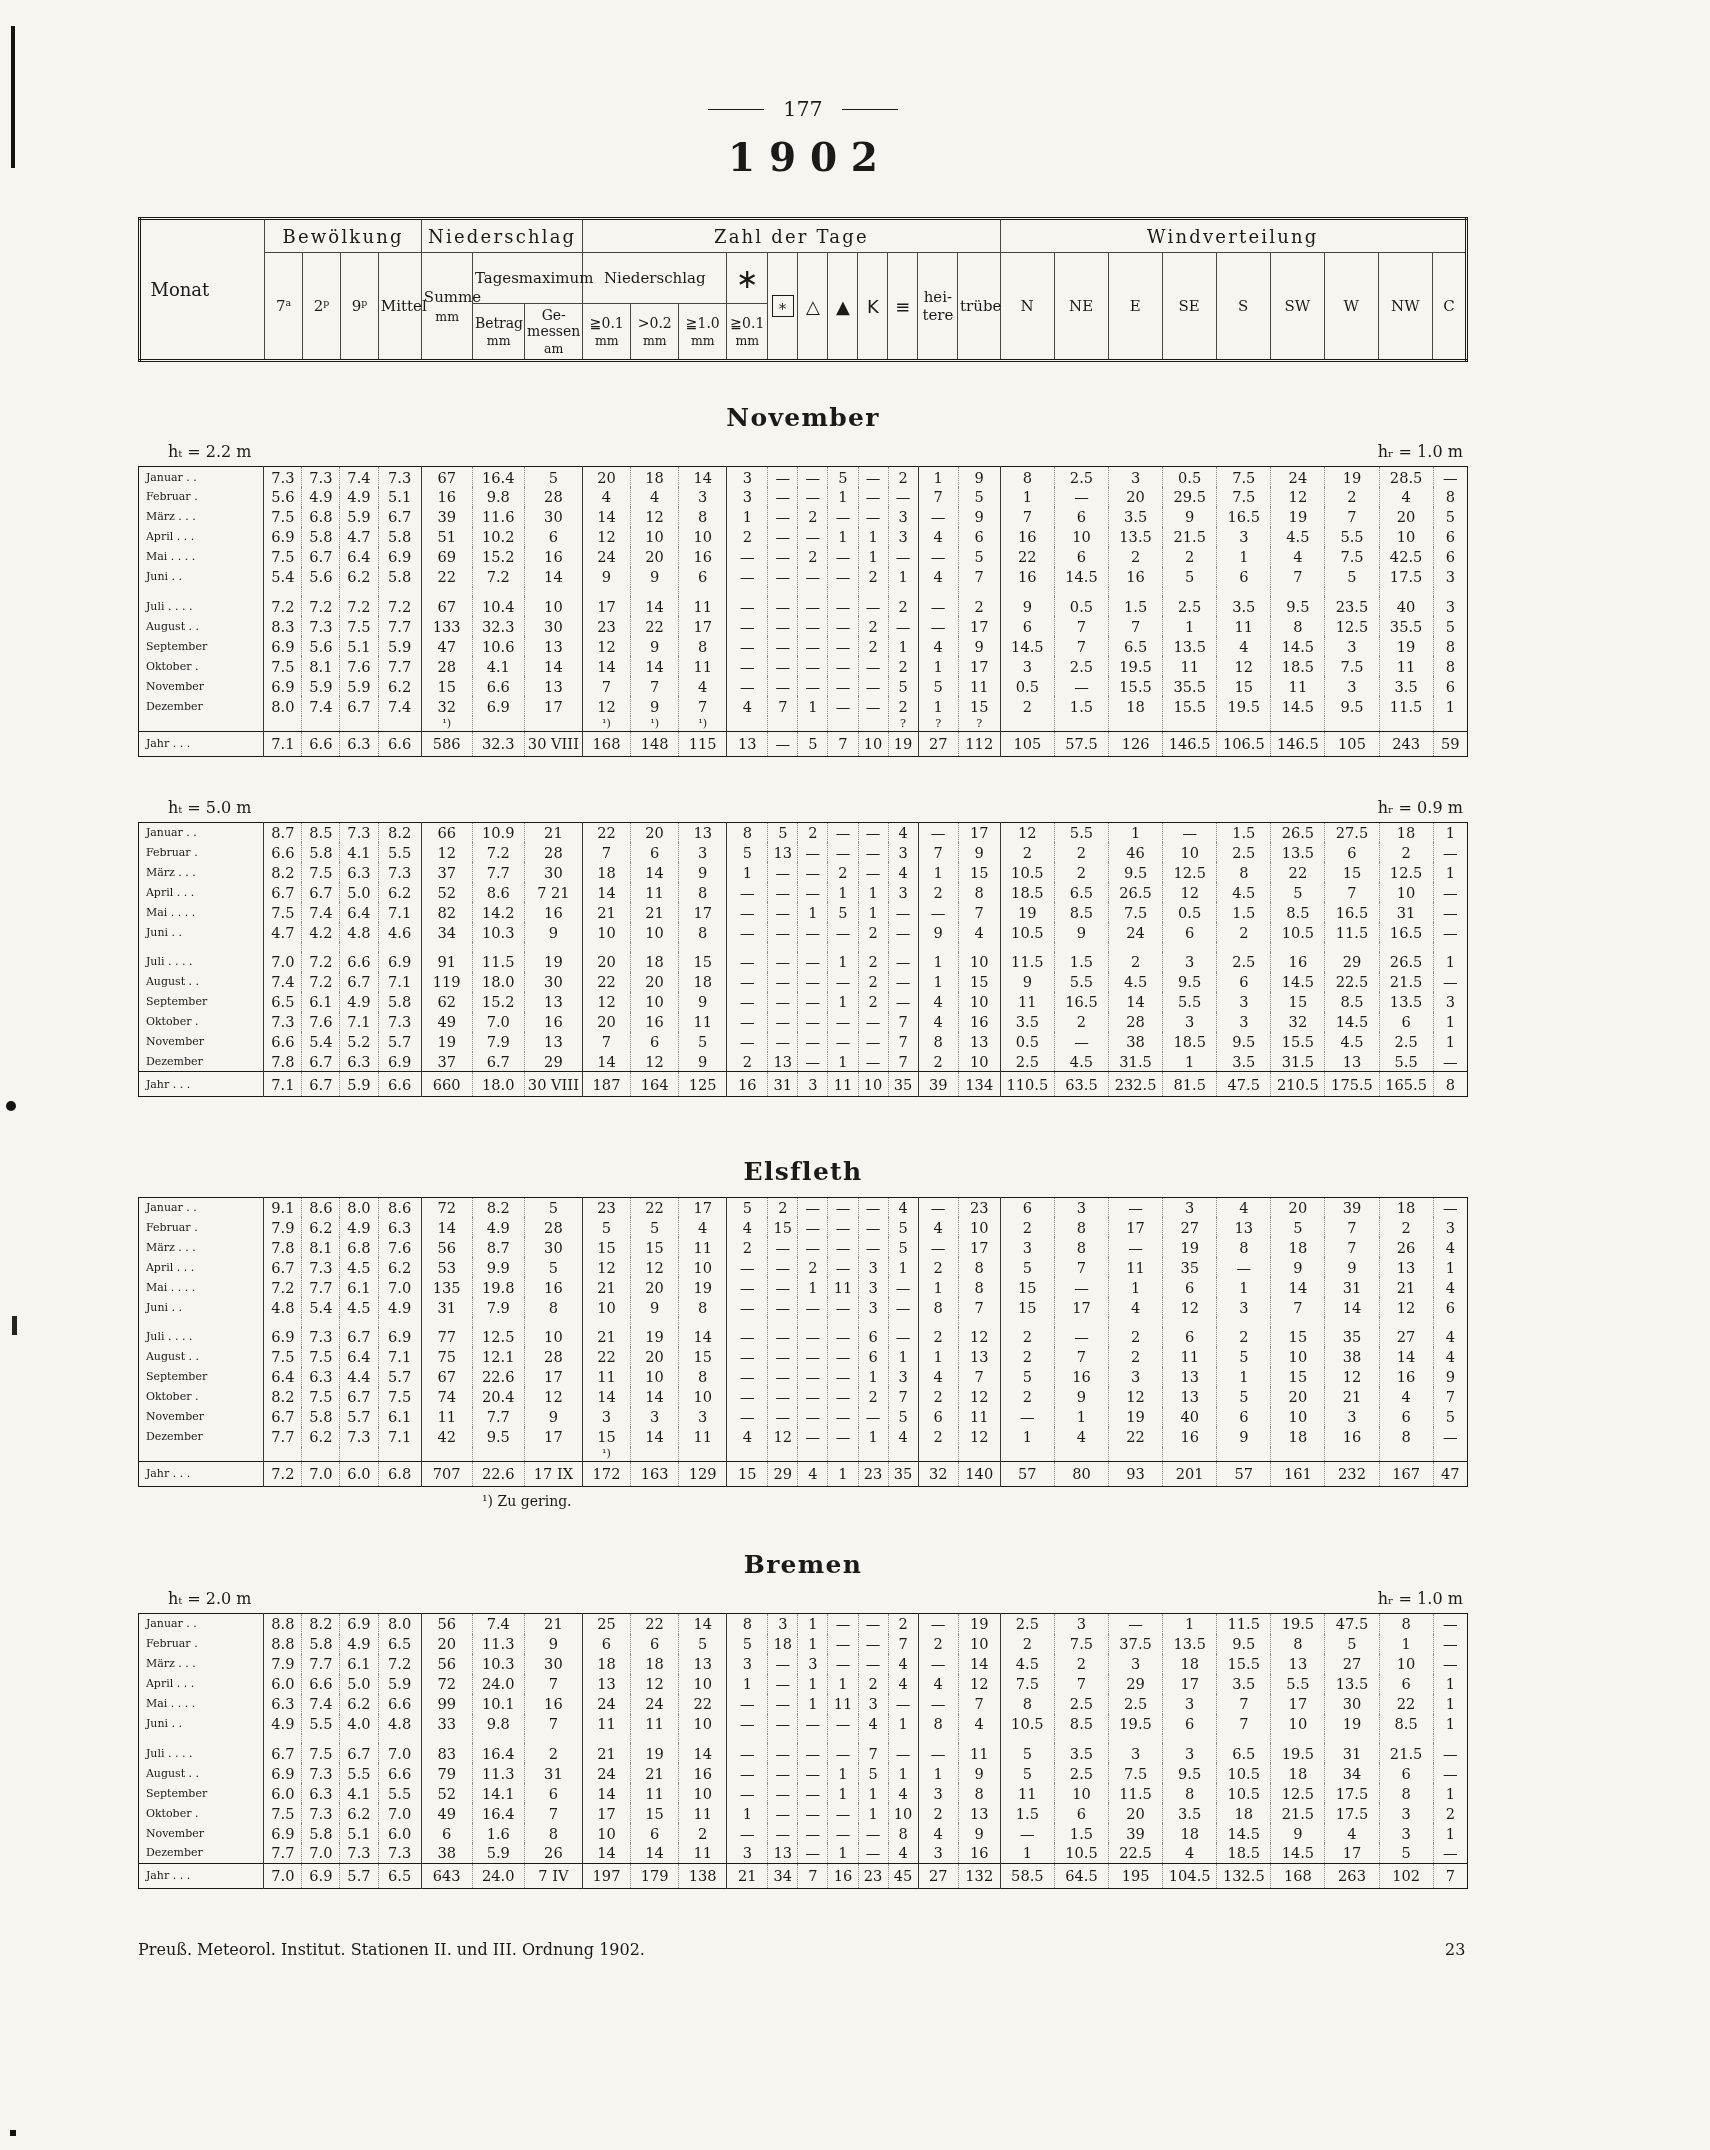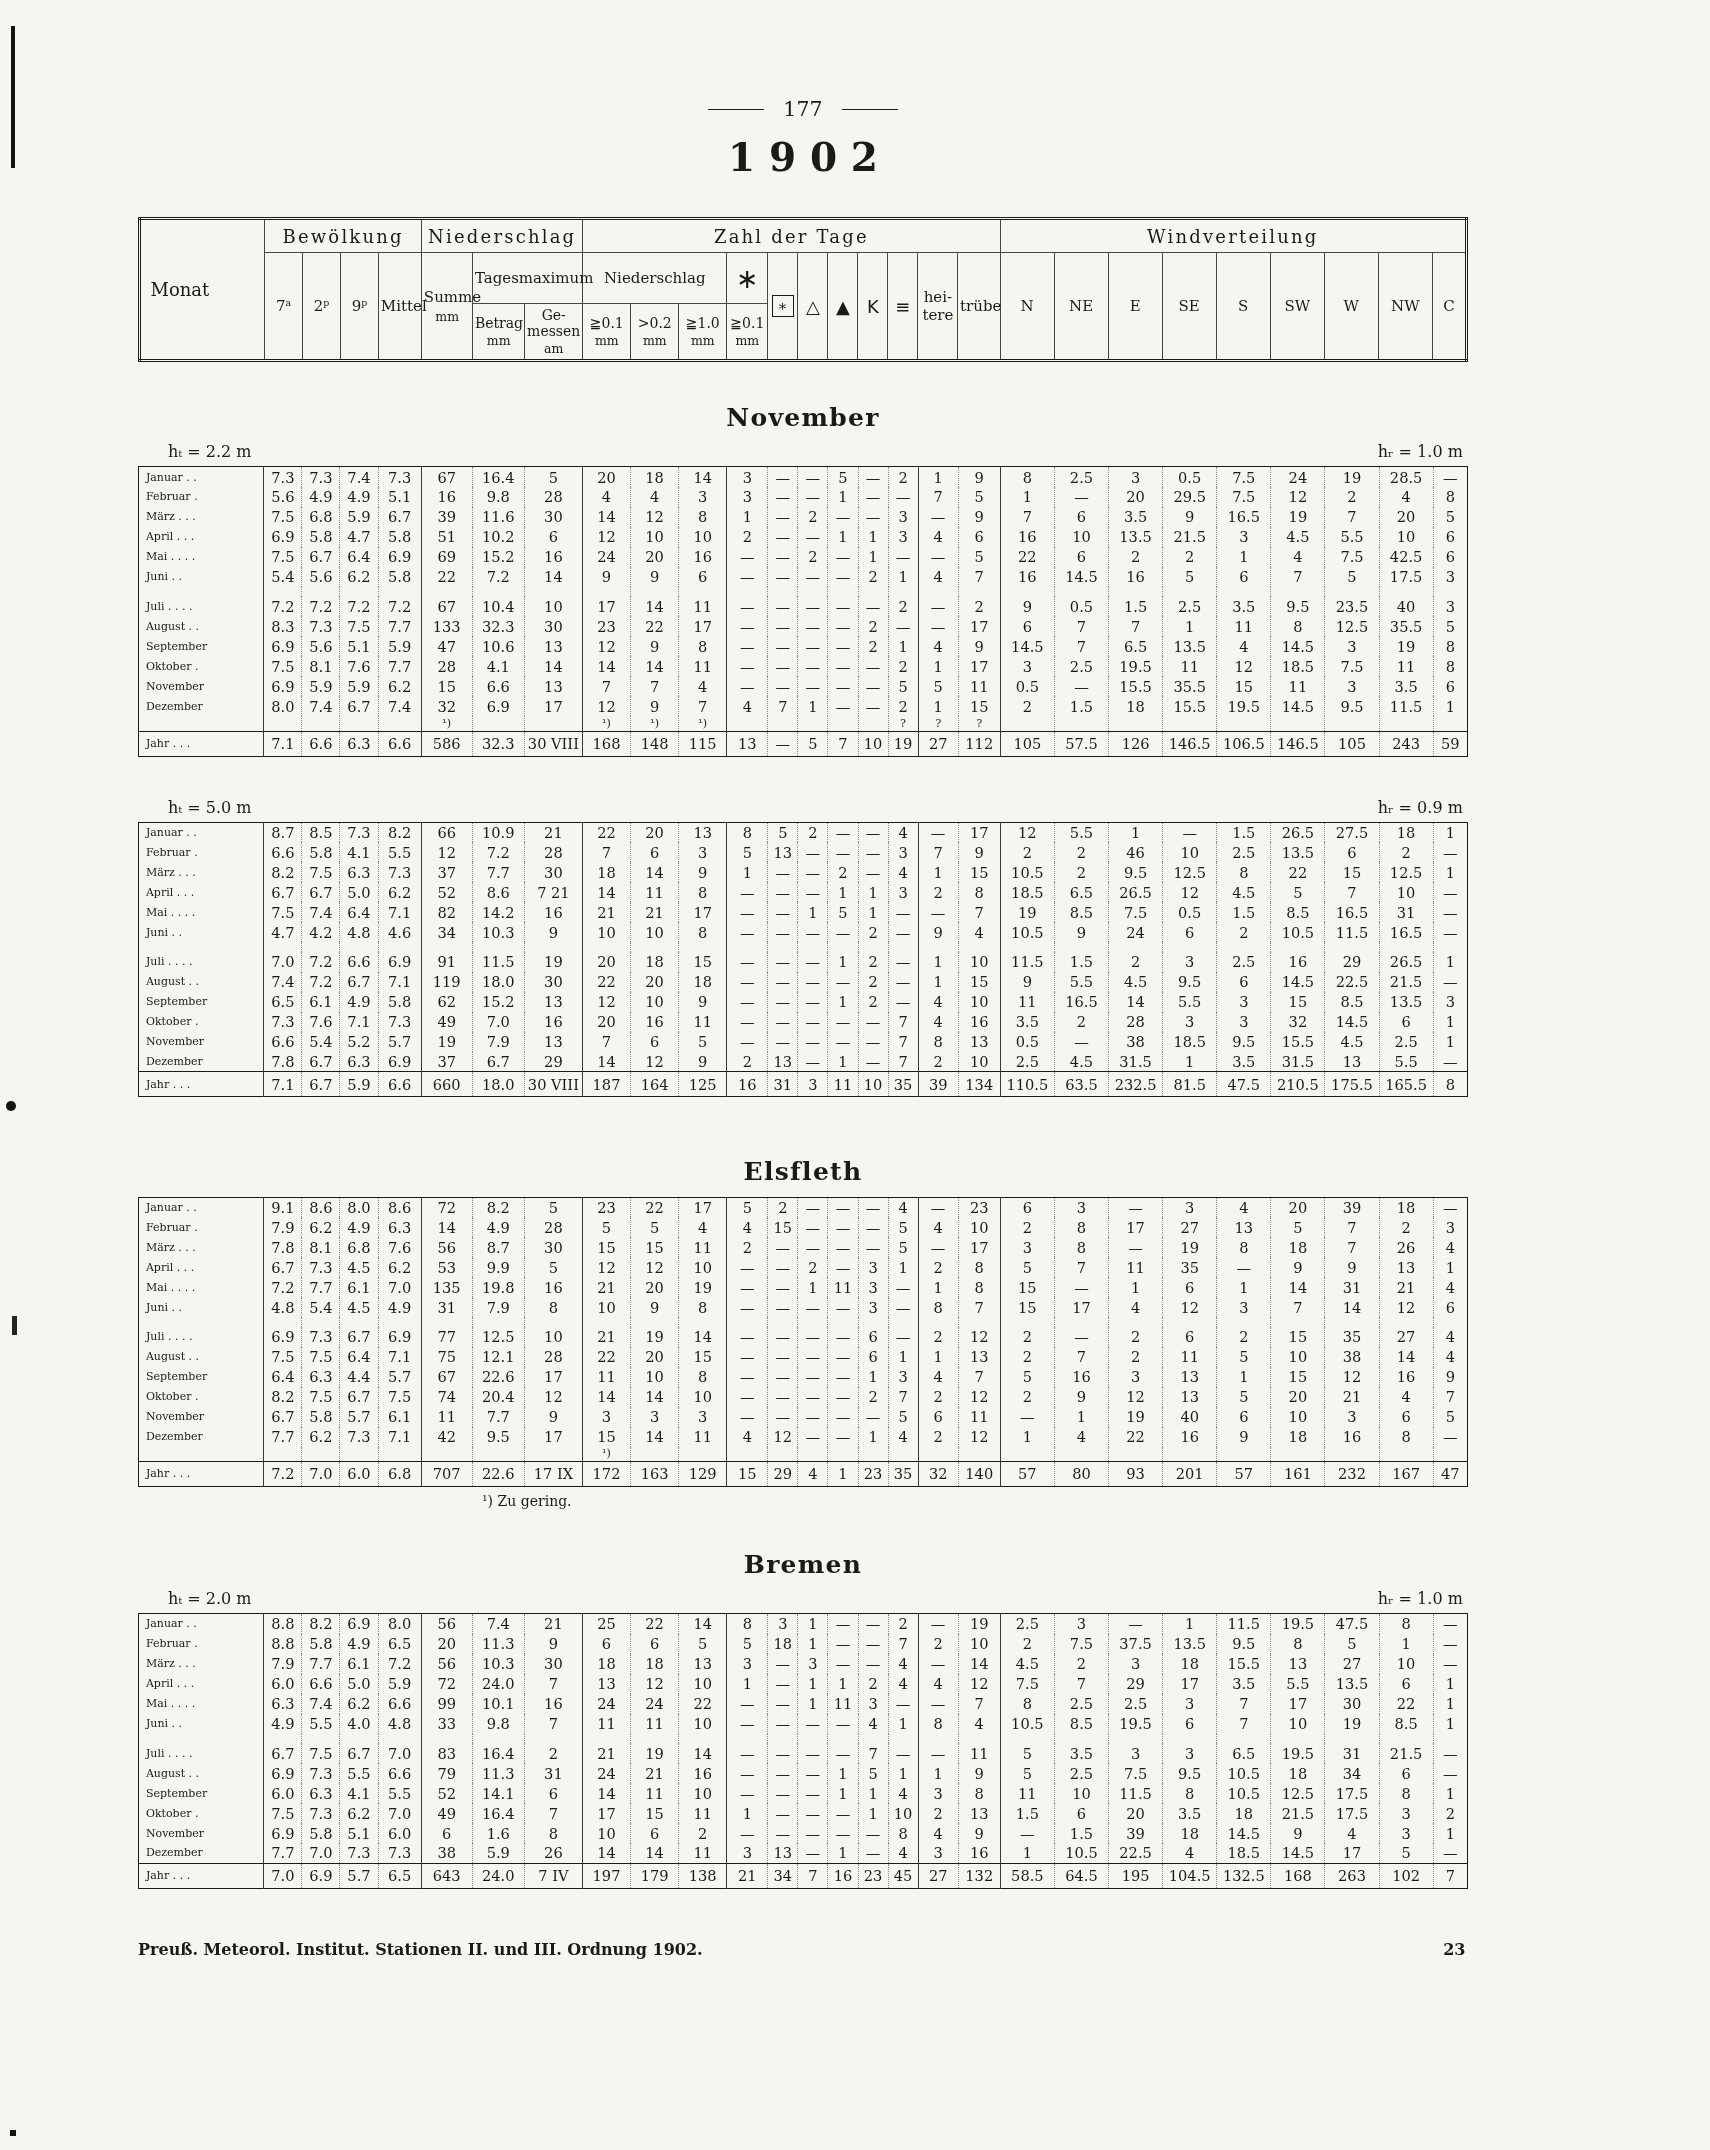--- a/index.html
+++ b/index.html
@@ -43,21 +43,21 @@
     border-left:0.4px dotted #8d8a82; white-space:nowrap; overflow:hidden;
   }
   .data-tbl td.month { text-align:left; padding-left:6.9px; font-size:11px; border-left:none; border-right:0.4px solid #3b3832; }
   .data-tbl td.sep  { border-left:0.4px solid #3b3832; }
   .data-tbl td.sep2 { border-left:1.7px double #3b3832; }
   .data-tbl tr.spacer td { height:9.5px; }
   .data-tbl tr.marker td { height:14.6px; font-size:11.2px; }
   .data-tbl tr.jahr td { border-top:1.3px solid #1c1a17; height:25px; }
 
   .footnote { font-size:14px; min-height:19px; padding:6px 0 0 344px; }
-  .page-footer { display:flex; justify-content:space-between; margin-top:32px; font-size:16px; padding-right:2.6px;font-weight:bold; }
+  .page-footer { display:flex; justify-content:space-between; margin-top:32px; font-size:16px; padding-right:2.6px; }
 
   
   .art-a { position:absolute; left:11.2px; top:26px;  width:3.9px;  height:142px; background:#15130f; }
   .art-b { position:absolute; left:6px; top:1101px; width:10.3px; height:10.3px; border-radius:50%; background:#15130f; }
   .art-c { position:absolute; left:12px; top:1316px; width:4.7px; height:19px; background:#27241e; }
   .art-d { position:absolute; left:9.5px; top:2130px; width:6px; height:6px; background:#15130f; }
 </style>
 </head>
 <body>
 

